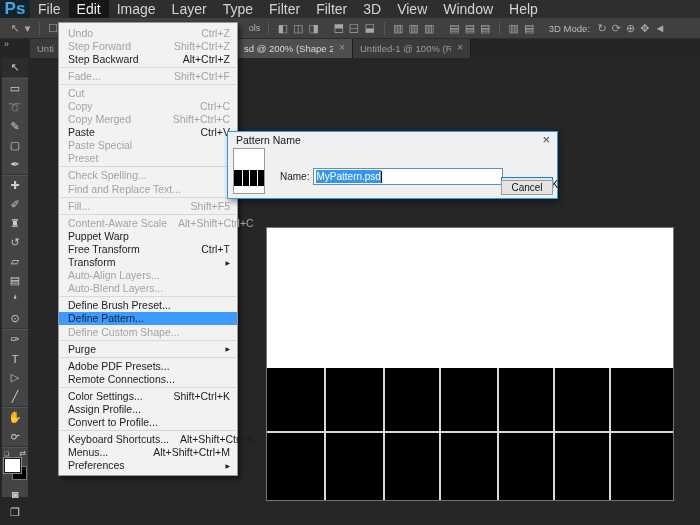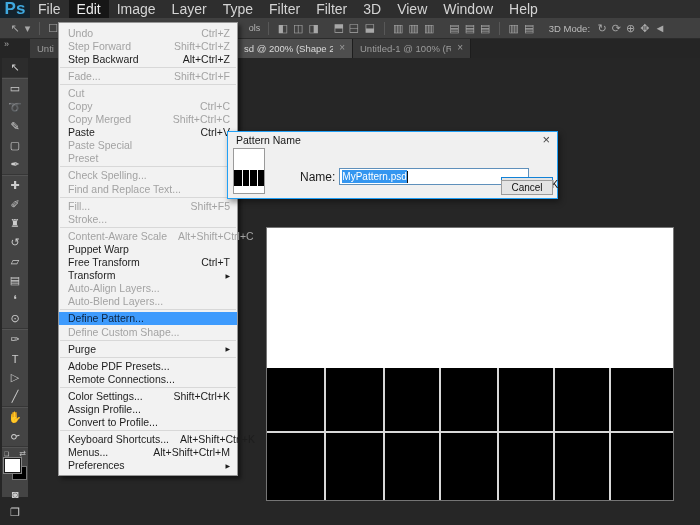--- a/index.html
+++ b/index.html
@@ -75,21 +75,21 @@
 
   
   #dialog{position:absolute;left:227px;top:131px;width:331px;height:68px;background:#f0f0f0;
           border:1px solid #21a0f6;box-shadow:2px 3px 6px rgba(0,0,0,.4);z-index:50;box-sizing:border-box;}
   #dialog-title{position:absolute;left:8px;top:2px;font-size:10.5px;color:#151515;}
   #dialog-close{position:absolute;right:7px;top:1px;font-size:13px;color:#444;line-height:14px;}
   #thumb{position:absolute;left:5px;top:16px;width:30px;height:44px;background:#fff;border:1px solid #9a9a9a;}
   #thumb-black{position:absolute;left:0;top:21px;width:100%;height:16px;background:#000;}
   .thumb-vline{position:absolute;top:0;width:1px;height:16px;background:#fff;}
   #name-row{position:absolute;left:52px;top:36px;height:17px;display:flex;align-items:center;}
-  #name-label{font-size:12px;color:#1a1a1a;margin-right:4px;margin-left:20px;}
+  #name-label{font-size:10px;color:#1a1a1a;margin-right:4px;}
   #name-input{width:186px;height:15px;background:#fff;border:1px solid #5f90bb;display:flex;
               align-items:center;padding-left:2px;box-sizing:content-box;}
   #name-selection{background:#3496f0;color:#fff;font-size:10px;line-height:13px;}
   #caret{width:1px;height:12px;background:#111;}
   .dbtn{position:absolute;left:273px;width:52px;height:15px;background:#e4e4e4;
         font-size:10px;color:#111;display:flex;align-items:center;justify-content:center;box-sizing:border-box;}
   #ok-btn{top:45px;border:1px solid #1282d7;padding-left:48px;}
   #cancel-btn{top:48px;border:1px solid #9c9c9c;}
 </style>
 </head>
@@ -309,24 +309,20 @@
       </div>
       <div class="mi disabled">
         <span class="mlabel">Find and Replace Text...</span>
         <span class="mshort"></span>
       </div>
       <div class="msep"></div>
       <div class="mi disabled">
         <span class="mlabel">Fill...</span>
         <span class="mshort">Shift+F5</span>
       </div>
-      <div class="mi disabled">
-        <span class="mlabel">Stroke...</span>
-        <span class="mshort"></span>
-      </div>
       <div class="msep"></div>
       <div class="mi disabled">
         <span class="mlabel">Content-Aware Scale</span>
         <span class="mshort">Alt+Shift+Ctrl+C</span>
       </div>
       <div class="mi enabled">
         <span class="mlabel">Puppet Warp</span>
         <span class="mshort"></span>
       </div>
       <div class="mi enabled">
@@ -340,20 +336,24 @@
       </div>
       <div class="mi disabled">
         <span class="mlabel">Auto-Align Layers...</span>
         <span class="mshort"></span>
       </div>
       <div class="mi disabled">
         <span class="mlabel">Auto-Blend Layers...</span>
         <span class="mshort"></span>
       </div>
       <div class="msep"></div>
+      <div class="mi enabled">
+        <span class="mlabel">Define Brush Preset...</span>
+        <span class="mshort"></span>
+      </div>
       <div class="mi highlighted">
         <span class="mlabel">Define Pattern...</span>
         <span class="mshort"></span>
       </div>
       <div class="mi disabled">
         <span class="mlabel">Define Custom Shape...</span>
         <span class="mshort"></span>
       </div>
       <div class="msep"></div>
       <div class="mi enabled">

